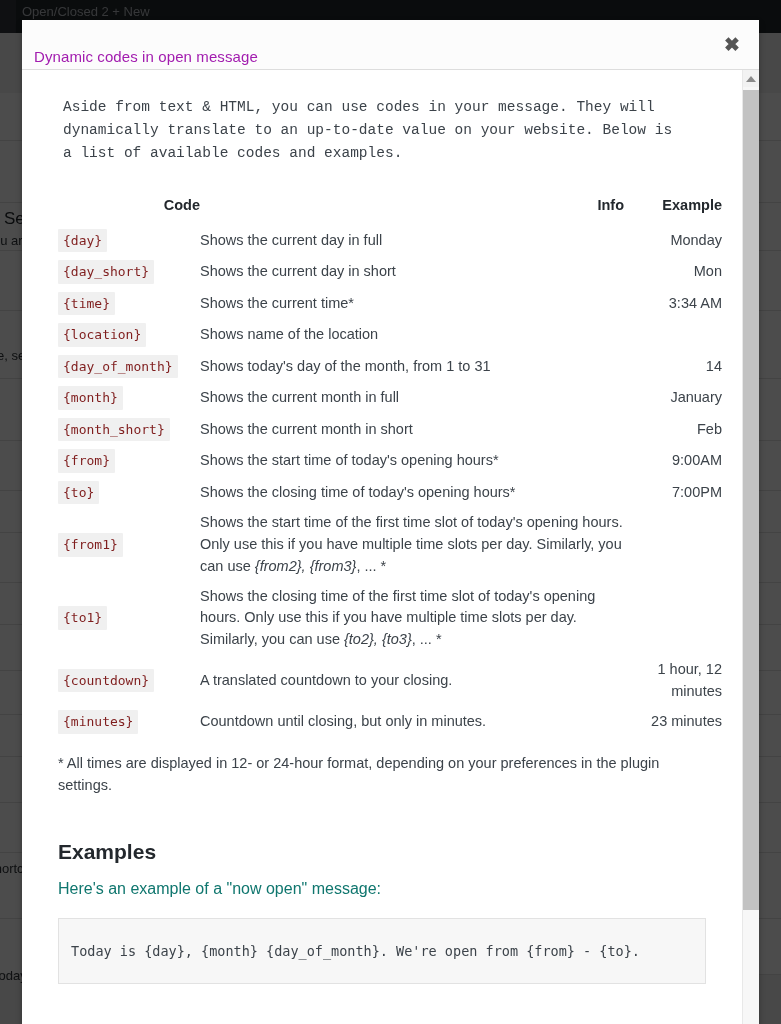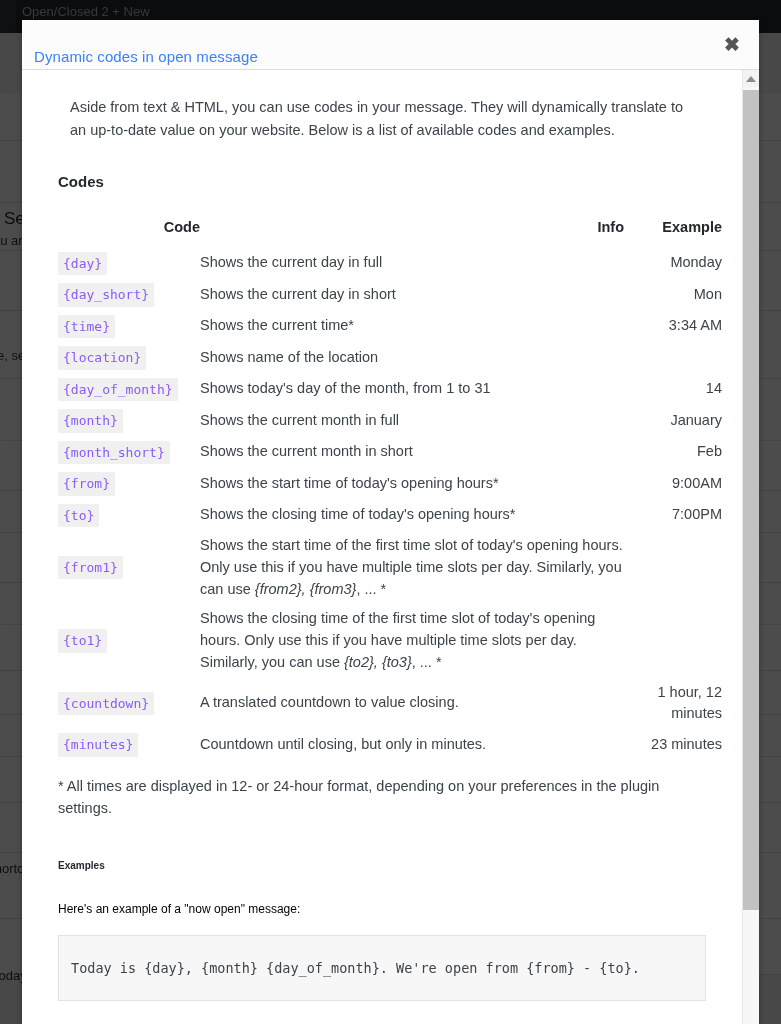--- a/index.html
+++ b/index.html
@@ -62,21 +62,21 @@
   }
   #modal-header {
     position: relative;
     height: 50px; flex: 0 0 50px;
     background: #fcfcfc;
     border-bottom: 1px solid #ddd;
     display: flex; align-items: center;
   }
   #modal-title {
     margin-left: 12px;
-    font-size: 15px; font-weight: 400; color: #3b82f6;
+    font-size: 15px; font-weight: 400; color: #a21caf;
     letter-spacing: .1px;
     margin-top: 24px;
   }
   #modal-close {
     position: absolute; right: 14px; top: 50%;
     transform: translateY(-50%);
     width: 26px; height: 26px;
     display: flex; align-items: center; justify-content: center;
     font-size: 19px; font-weight: bold; color: #555;
     cursor: pointer; line-height: 1;
@@ -121,21 +121,21 @@
     border-bottom: 6px solid #8a8a8a;
   }
   #scroll-thumb {
     position: absolute; left: 0; top: 20px;
     width: 16px; height: 820px;
     background: #c2c2c2;
     cursor: pointer;
   }
 
   
-  .intro { margin: 0 0 28px 12px; max-width: 625px; }
+  .intro { margin: 0 0 28px 5px; max-width: 625px; font-family: Liberation Mono, monospace; }
   h3.section {
     font-size: 15px; font-weight: 700; color: #23282d;
     margin: 0 0 22px 0;
   }
   table.codes {
     width: 100%;
     border-collapse: collapse;
     table-layout: fixed;
   }
   table.codes th {
@@ -157,39 +157,39 @@
   td.col-code { padding-right: 4px; }
   td.col-info { padding-right: 10px; }
   td.col-example { vertical-align: top; padding-top: 6px; text-align: right; }
   tr.tall td.col-example { vertical-align: top; }
   code.chip {
     display: inline-block;
     background: #f0f0f0;
     padding: 2px 5px;
     font-family: "DejaVu Sans Mono", monospace;
     font-size: 13px;
-    color: #8b5cf6;
+    color: #7f1d1d;
     white-space: nowrap;
     border-radius: 1px;
   }
   em.inline { font-style: italic; }
   p.footnote {
     margin: 14px 0 0 0;
     max-width: 610px;
     font-size: 14.5px;
     color: #3c434a;
     line-height: 1.55;
   }
   h3.examples-heading {
-    font-size: 10px; font-weight: 700; color: #23282d;
+    font-size: 21px; font-weight: 700; color: #23282d;
     margin: 38px 0 0 0;
   }
   p.example-lead {
-    margin: 26px 0 16px 0;
-    font-size: 12px; color: #000000;
+    margin: 8px 0 16px 0;
+    font-size: 16px; color: #0f766e;
   }
   pre.example-box {
     margin: 0;
     background: #f7f7f7;
     border: 1px solid #e2e2e2;
     padding: 22px 12px;
     font-family: "DejaVu Sans Mono", monospace;
     font-size: 13.5px;
     color: #3c434a;
     white-space: pre-wrap;
@@ -240,21 +240,20 @@
     <span id="modal-title">Dynamic codes in open message</span>
     <button id="modal-close">✖</button>
   </div>
 
   <div id="modal-body-wrap">
 
     <div id="modal-body">
 
       <p class="intro">Aside from text &amp; HTML, you can use codes in your message. They will dynamically translate to an up-to-date value on your website. Below is a list of available codes and examples.</p>
 
-      <h3 class="section">Codes</h3>
 
       <table class="codes">
         <colgroup>
           <col class="c-code">
             <col class="c-info">
             <col class="c-example">
         </colgroup>
         <thead>
           <tr>
             <th>Code</th>
@@ -313,21 +312,21 @@
               <td class="col-info">Shows the start time of the first time slot of today's opening hours. Only use this if you have multiple time slots per day. Similarly, you can use <em class="inline">{from2}, {from3}</em>, ... *</td>
               <td class="col-example"></td>
             </tr>
             <tr class="tall">
               <td class="col-code"><code class="chip">{to1}</code></td>
               <td class="col-info">Shows the closing time of the first time slot of today's opening hours. Only use this if you have multiple time slots per day. Similarly, you can use <em class="inline">{to2}, {to3}</em>, ... *</td>
               <td class="col-example"></td>
             </tr>
             <tr>
               <td class="col-code"><code class="chip">{countdown}</code></td>
-              <td class="col-info">A translated countdown to value closing.</td>
+              <td class="col-info">A translated countdown to your closing.</td>
               <td class="col-example">1 hour, 12 minutes</td>
             </tr>
             <tr>
               <td class="col-code"><code class="chip">{minutes}</code></td>
               <td class="col-info">Countdown until closing, but only in minutes.</td>
               <td class="col-example">23 minutes</td>
             </tr>
           </tbody>
       </table>
 

